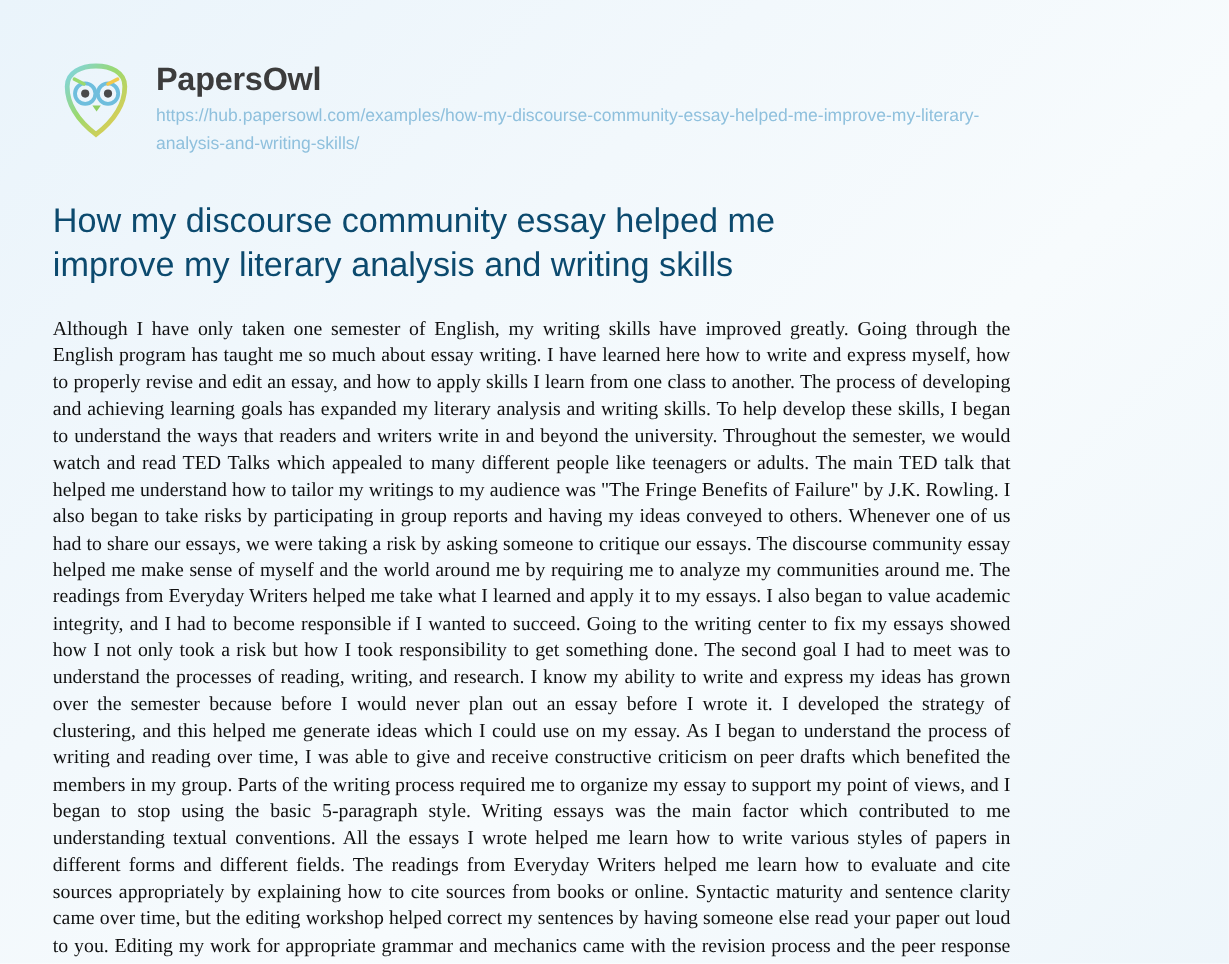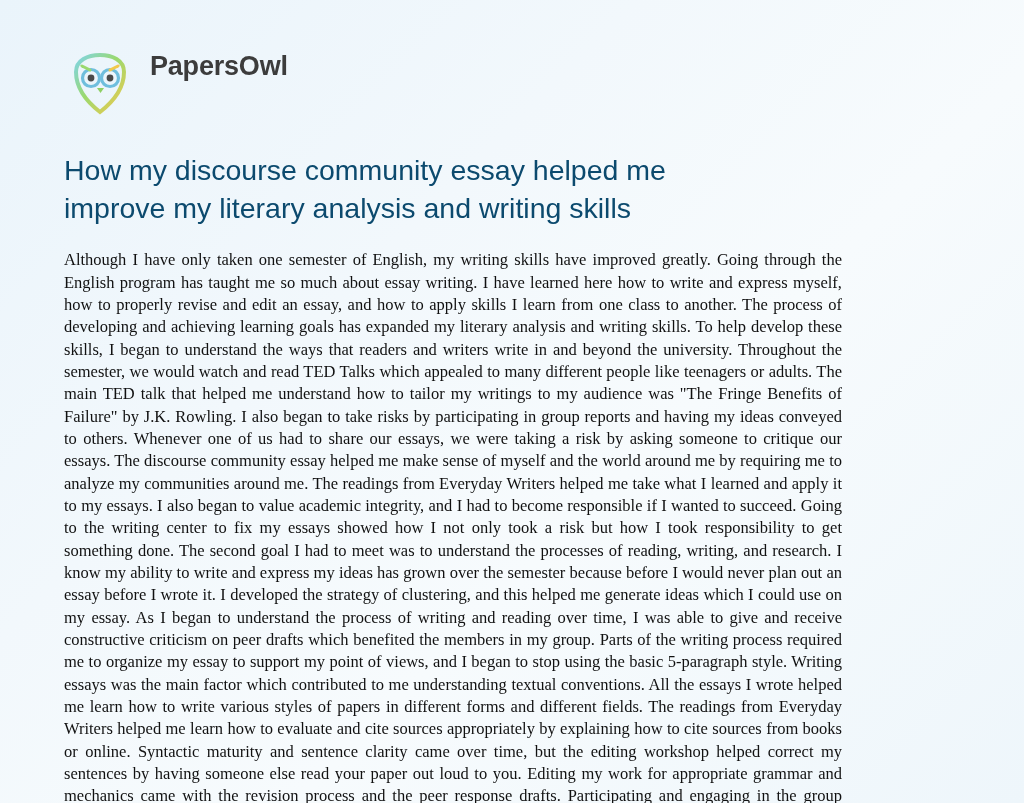--- a/index.html
+++ b/index.html
@@ -11,21 +11,21 @@
     height: 803px;
     background: linear-gradient(135deg, #eaf4fb 0%, #f2f8fc 35%, #f7fbfd 60%, #eef6fb 100%);
     font-family: "Liberation Serif", serif;
     overflow: hidden;
   }
   .page {
     position: relative;
     width: 888px;
     height: 803px;
     box-sizing: border-box;
-    padding: 46px 46px 0 64px;
+    padding: 46px 46px 0 44px;
   }
   .brand-row {
     display: flex;
     align-items: flex-start;
     gap: 16px;
     padding-left: 2px;
   }
   .logo {
     width: 68px;
     height: 68px;
@@ -93,20 +93,21 @@
         <circle cx="44" cy="28" r="8.5" fill="none" stroke="#6fbedd" stroke-width="3.2"></circle>
         <circle cx="25" cy="28" r="3.4" fill="#4a4a4a"></circle>
         <circle cx="44" cy="28" r="3.4" fill="#4a4a4a"></circle>
         <path d="M31 38 L34.5 43 L38 38 Z" fill="#8ecf63"></path>
         <path d="M16 16 L24 20" stroke="#9ad96f" stroke-width="3" stroke-linecap="round"></path>
         <path d="M52 16 L44 20" stroke="#f2c94c" stroke-width="3" stroke-linecap="round"></path>
       </svg>
     </div>
     <div class="brand-text">
       <div class="brand-name">PapersOwl</div>
+      <div class="brand-url">https://hub.papersowl.com/examples/how-my-discourse-community-essay-helped-me-improve-my-literary-analysis-and-writing-skills/</div>
     </div>
   </div>
 
   <h1 class="title">How my discourse community essay helped me improve my literary analysis and writing skills</h1>
 
   <div class="body-text">Although I have only taken one semester of English, my writing skills have improved greatly. Going through the English program has taught me so much about essay writing. I have learned here how to write and express myself, how to properly revise and edit an essay, and how to apply skills I learn from one class to another. The process of developing and achieving learning goals has expanded my literary analysis and writing skills. To help develop these skills, I began to understand the ways that readers and writers write in and beyond the university. Throughout the semester, we would watch and read TED Talks which appealed to many different people like teenagers or adults. The main TED talk that helped me understand how to tailor my writings to my audience was "The Fringe Benefits of Failure" by J.K. Rowling. I also began to take risks by participating in group reports and having my ideas conveyed to others. Whenever one of us had to share our essays, we were taking a risk by asking someone to critique our essays. The discourse community essay helped me make sense of myself and the world around me by requiring me to analyze my communities around me. The readings from Everyday Writers helped me take what I learned and apply it to my essays. I also began to value academic integrity, and I had to become responsible if I wanted to succeed. Going to the writing center to fix my essays showed how I not only took a risk but how I took responsibility to get something done. The second goal I had to meet was to understand the processes of reading, writing, and research. I know my ability to write and express my ideas has grown over the semester because before I would never plan out an essay before I wrote it. I developed the strategy of clustering, and this helped me generate ideas which I could use on my essay. As I began to understand the process of writing and reading over time, I was able to give and receive constructive criticism on peer drafts which benefited the members in my group. Parts of the writing process required me to organize my essay to support my point of views, and I began to stop using the basic 5-paragraph style. Writing essays was the main factor which contributed to me understanding textual conventions. All the essays I wrote helped me learn how to write various styles of papers in different forms and different fields. The readings from Everyday Writers helped me learn how to evaluate and cite sources appropriately by explaining how to cite sources from books or online. Syntactic maturity and sentence clarity came over time, but the editing workshop helped correct my sentences by having someone else read your paper out loud to you. Editing my work for appropriate grammar and mechanics came with the revision process and the peer response drafts. Participating and engaging in the group activities within class helped me understand that there is a communal process to writing. Working with a group provided feedback and several points of views that provided me with feedback on my writing. The peer and editing workshops helped our group to share our reading and writing with each other. Having someone else read our essays helped tremendously because they helped us generate and critique our ideas in reading and writing. Participating in groups also helped because we were able to integrate our ideas with others and assist them in improving their essays. The discourse community essay aided us in using our reading and writing to</div>
 
 </div>
 
 </body></html>

